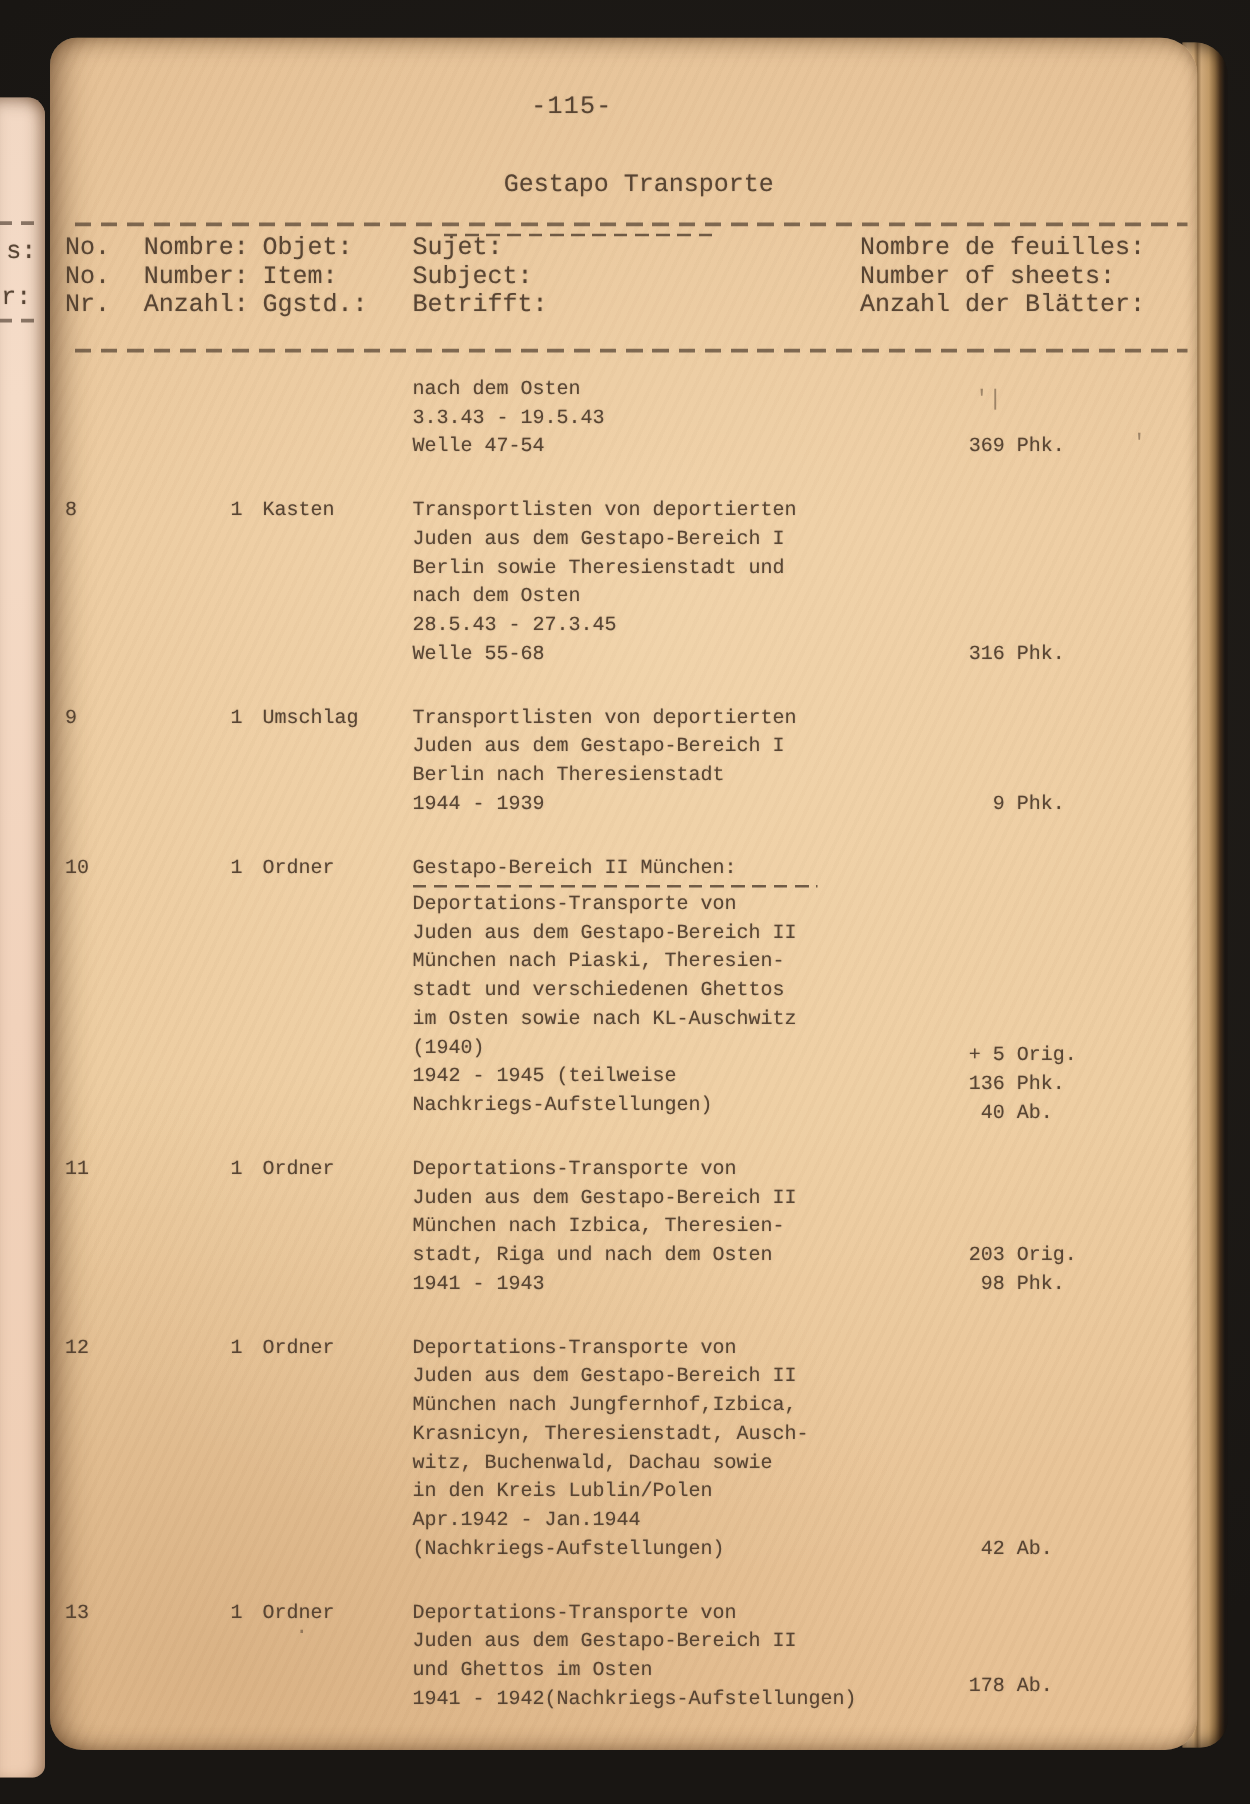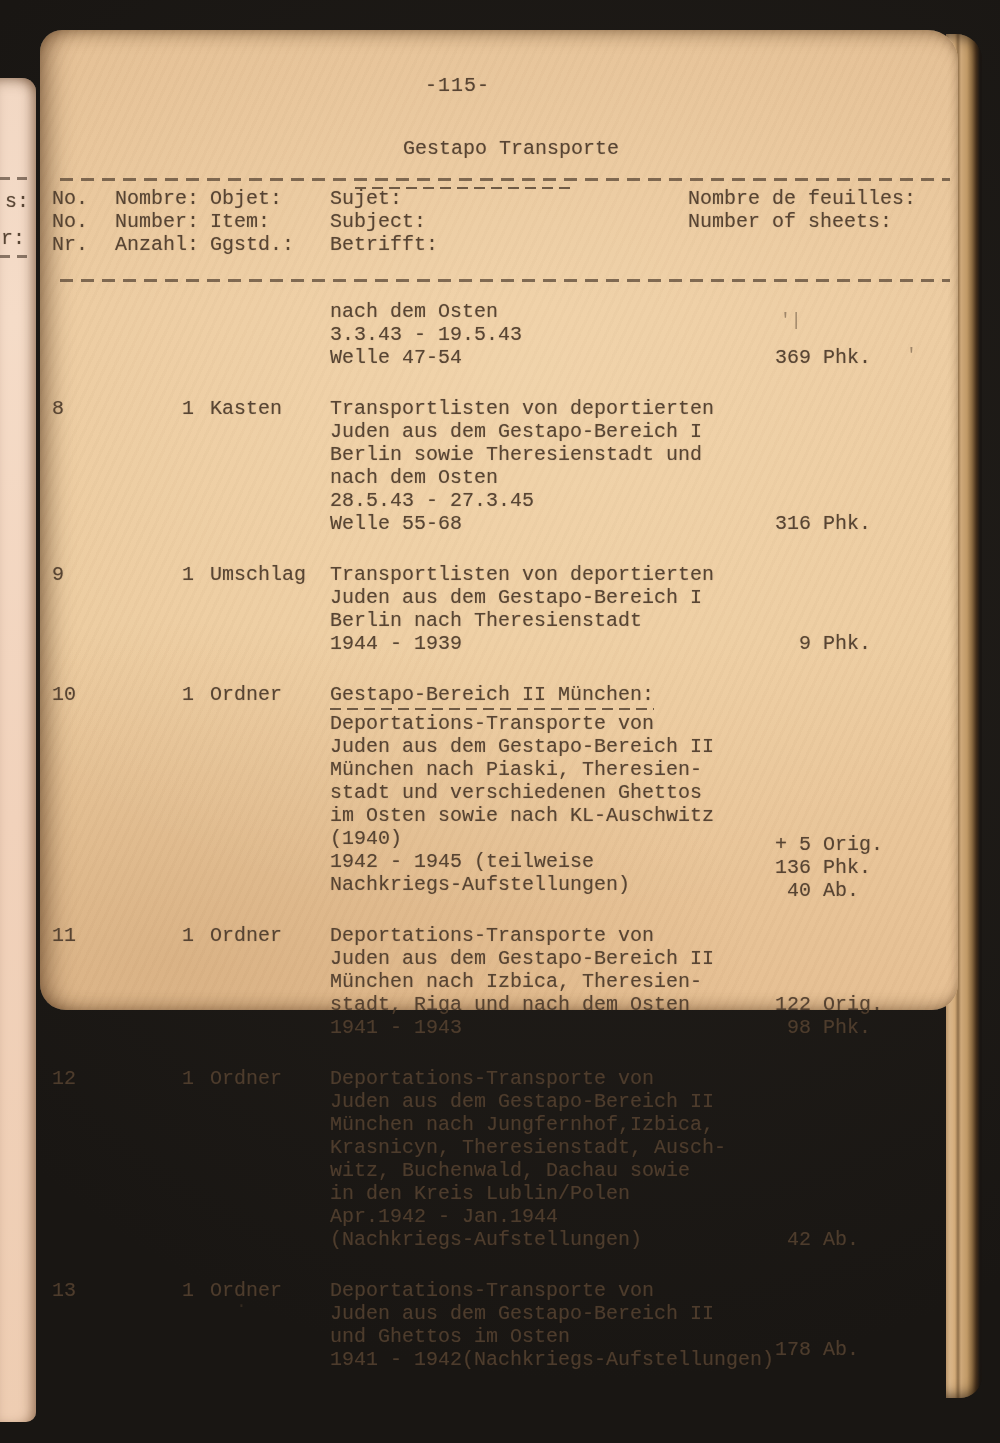--- a/index.html
+++ b/index.html
@@ -15,21 +15,21 @@
     position:absolute;left:0;top:78px;width:36px;height:1344px;z-index:1;
     background:linear-gradient(180deg,#f2d8c4 0%,#f5dcc8 18%,#f1d2bb 55%,#eecdb2 100%);
     border-radius:0 14px 10px 0;
     box-shadow:inset -9px 0 12px -5px rgba(92,56,28,.55), inset 0 10px 14px -8px rgba(80,50,25,.5);
   }
   .frag{position:absolute;color:rgba(80,62,48,.85);font-size:20px;line-height:23px;white-space:pre;}
   .frag-rule{position:absolute;height:3px;left:0;
     background:repeating-linear-gradient(90deg,rgba(80,62,48,.65) 0 10px,transparent 10px 17px);}
   
   .page{
-    position:absolute;left:40px;top:30px;width:918px;height:980px;z-index:3;
+    position:absolute;left:40px;top:30px;width:918px;height:1370px;z-index:3;
     background:
       radial-gradient(120% 90% at 52% 35%, rgba(255,238,204,.28), transparent 62%),
       radial-gradient(90% 50% at 15% 95%, rgba(140,90,40,.14), transparent 70%),
       repeating-linear-gradient(115deg, rgba(120,80,40,.03) 0 3px, transparent 3px 8px),
       linear-gradient(180deg,#e4bf94 0%,#ebc99e 28%,#ecCB9f 62%,#e6c094 100%);
     border-radius:22px 30px 26px 26px;
     box-shadow:
       inset 20px 0 26px -14px rgba(70,40,16,.6),
       inset -6px 0 10px -6px rgba(90,60,30,.35),
       inset 0 14px 18px -12px rgba(90,60,30,.5),
@@ -45,21 +45,21 @@
   .title-underline{width:218px;}
   
   .thead{position:absolute;top:148px;left:0;width:100%;font-size:20px;line-height:23px;}
   .rule{height:3px;margin-left:20px;width:890px;
     background:repeating-linear-gradient(90deg,rgba(80,62,46,.7) 0 13px,transparent 13px 21px);}
   .thead-grid{display:grid;grid-template-columns:63px 95px 120px 358px 1fr;
     padding-left:12px;margin:6px 0 23px 0;}
   .thead-grid .hl{white-space:pre;}
   
   .entries{position:absolute;top:270px;left:0;right:0;padding-left:12px;
-    font-size:20px;line-height:23px;}
+    font-size:16px;line-height:23px;}
   .entry{display:grid;grid-template-columns:63px 95px 120px 358px 1fr;margin-bottom:28px;}
   .cell{white-space:pre;}
   .c-qty{text-align:right;padding-right:16px;}
   .c-subj{overflow:visible;}
   .subj-line{height:23px;white-space:pre;}
   .subj-heading{margin-bottom:2px;}
   .hd-underline{width:324px;margin-top:2px;}
   .c-sheets{position:relative;}
   .sheet-line{position:absolute;left:87px;white-space:pre;}
   
@@ -114,20 +114,21 @@
         <div class="hl">Ggstd.:</div>
       </div>
       <div class="col">
         <div class="hl">Sujet:</div>
         <div class="hl">Subject:</div>
         <div class="hl">Betrifft:</div>
       </div>
       <div class="col">
         <div class="hl">Nombre de feuilles:</div>
         <div class="hl">Number of sheets:</div>
+        <div class="hl">Anzahl der Blätter:</div>
       </div>
     </div>
     <div class="rule"></div>
   </div>
 
   <div class="entries ink" id="entries">
   <div class="entry">
     <div class="cell c-no"></div>
     <div class="cell c-qty"></div>
     <div class="cell c-item"></div>
@@ -157,21 +158,21 @@
     <div class="cell c-item">Ordner</div>
     <div class="cell c-subj"><div class="subj-heading"><div class="subj-line">Gestapo-Bereich II München:</div><span class="typed-underline hd-underline"></span></div><div class="subj-line">Deportations-Transporte von</div><div class="subj-line">Juden aus dem Gestapo-Bereich II</div><div class="subj-line">München nach Piaski, Theresien-</div><div class="subj-line">stadt und verschiedenen Ghettos</div><div class="subj-line">im Osten sowie nach KL-Auschwitz</div><div class="subj-line">(1940)</div><div class="subj-line">1942 - 1945 (teilweise</div><div class="subj-line">Nachkriegs-Aufstellungen)</div></div>
     <div class="cell c-sheets"><div class="sheet-line" style="top: 150px;">+ 5 Orig.</div><div class="sheet-line" style="top: 173px;">136 Phk.</div><div class="sheet-line" style="top: 196px;"> 40 Ab.</div></div>
   </div>
 
   <div class="entry">
     <div class="cell c-no">11</div>
     <div class="cell c-qty">1</div>
     <div class="cell c-item">Ordner</div>
     <div class="cell c-subj"><div class="subj-line">Deportations-Transporte von</div><div class="subj-line">Juden aus dem Gestapo-Bereich II</div><div class="subj-line">München nach Izbica, Theresien-</div><div class="subj-line">stadt, Riga und nach dem Osten</div><div class="subj-line">1941 - 1943</div></div>
-    <div class="cell c-sheets"><div class="sheet-line" style="top: 69px;">122 Orig.</div><div class="sheet-line" style="top: 92px;"> 98 Phk.</div></div>
+    <div class="cell c-sheets"><div class="sheet-line" style="top: 69px;">203 Orig.</div><div class="sheet-line" style="top: 92px;"> 98 Phk.</div></div>
   </div>
 
   <div class="entry">
     <div class="cell c-no">12</div>
     <div class="cell c-qty">1</div>
     <div class="cell c-item">Ordner</div>
     <div class="cell c-subj"><div class="subj-line">Deportations-Transporte von</div><div class="subj-line">Juden aus dem Gestapo-Bereich II</div><div class="subj-line">München nach Jungfernhof,Izbica,</div><div class="subj-line">Krasnicyn, Theresienstadt, Ausch-</div><div class="subj-line">witz, Buchenwald, Dachau sowie</div><div class="subj-line">in den Kreis Lublin/Polen</div><div class="subj-line">Apr.1942 - Jan.1944</div><div class="subj-line">(Nachkriegs-Aufstellungen)</div></div>
     <div class="cell c-sheets"><div class="sheet-line" style="top: 161px;"> 42 Ab.</div></div>
   </div>
 

